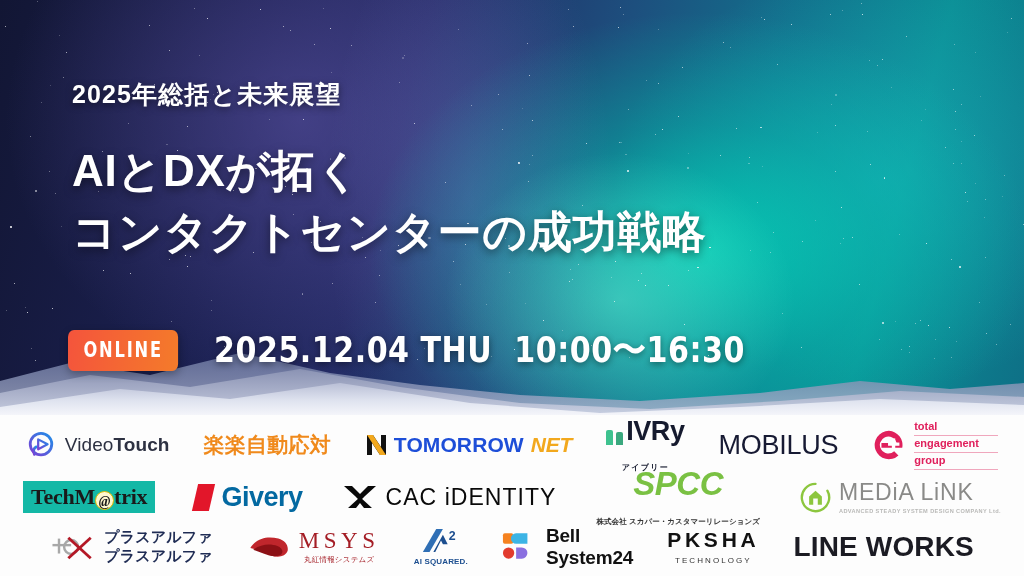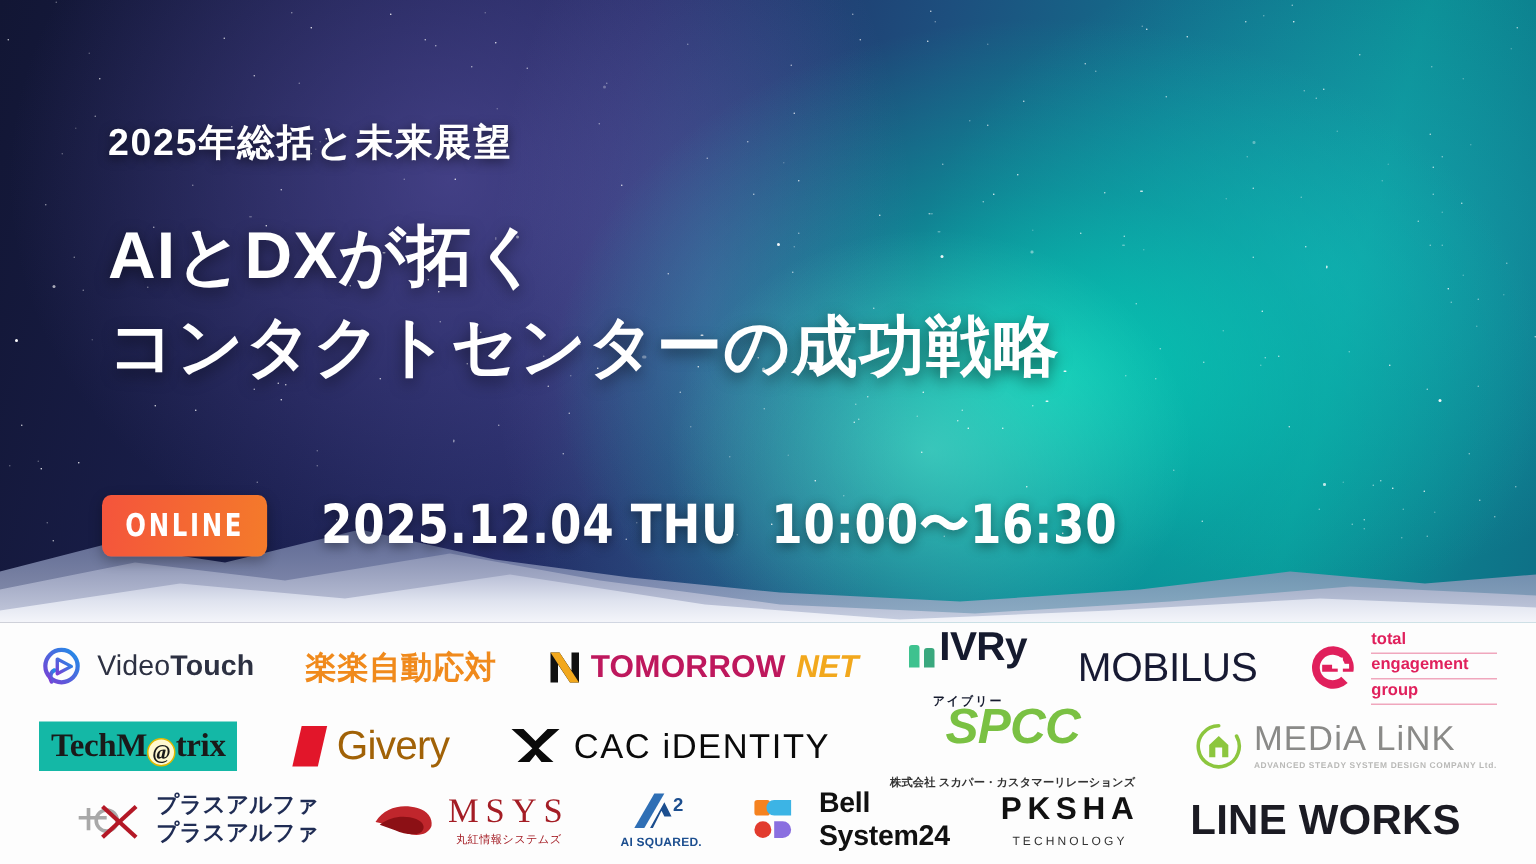--- a/index.html
+++ b/index.html
@@ -78,21 +78,21 @@
   .vt-mark { width:30px; height:30px; position:relative; }
   .vt-txt { font-size:19px; color:#2d3142; letter-spacing:.005em; }
   .vt-txt b { font-weight:700; }
 
   
   .rakuraku { font-size:21px; font-weight:700; color:#f08a1c; letter-spacing:.01em;
               font-family:"Liberation Sans","DejaVu Sans",sans-serif; }
 
   
   .tomorrow { gap:7px; }
-  .tm-t { font-size:21px; font-weight:800; color:#be185d; letter-spacing:.005em; }
+  .tm-t { font-size:21px; font-weight:800; color:#1d4ed8; letter-spacing:.005em; }
   .tm-net { font-size:21px; font-weight:800; color:#f2a81d; font-style:italic; letter-spacing:-.01em; }
 
   
   .ivry { flex-direction:column; align-items:center; gap:0; }
   .ivry-top { display:flex; align-items:flex-end; gap:3px; }
   .ivry-leaf { width:7px; height:15px; background:#3ec28f; border-radius:2px 2px 0 0; }
   .ivry-leaf.b { background:#3aa87e; height:13px; }
   .ivry-name { font-size:27px; font-weight:800; color:#151a2e; letter-spacing:-.015em; line-height:1; }
   .ivry-sub { font-size:8px; color:#151a2e; letter-spacing:.16em; margin-top:17px; font-weight:700; }
 
@@ -111,21 +111,21 @@
   .tm-word { font-family:"Liberation Serif","DejaVu Serif",serif; font-weight:700;
              font-size:22px; color:#1a1a1a; letter-spacing:-.01em; }
   .tm-at { display:inline-block; width:19px; height:19px; border-radius:50%;
            background:#fff8d0; color:#1a1a1a; text-align:center; line-height:19px;
            font-size:14px; font-family:"Liberation Serif",serif; font-style:italic;
            vertical-align:-2px; border:1px solid #e0b800; }
 
   
   .givery { gap:9px; }
   .gv-mark { width:17px; height:27px; background:#e2162a; transform:skewX(-13deg); }
-  .gv-txt { font-size:27px; font-weight:400; color:#a16207; letter-spacing:-.018em; }
+  .gv-txt { font-size:27px; font-weight:700; color:#0369a1; letter-spacing:-.018em; }
 
   
   .cac { gap:9px; }
   .cac-t { font-size:23px; color:#0a0a0a; letter-spacing:.045em; font-weight:400; }
 
   
   .spcc { flex-direction:column; align-items:center; }
   .spcc-top { font-size:33px; font-weight:800; font-style:italic; color:#7ac143; letter-spacing:-.015em; line-height:1; }
   .spcc-sub { font-size:7.5px; color:#333; font-weight:700; letter-spacing:.01em; margin-top:17px; }
 

